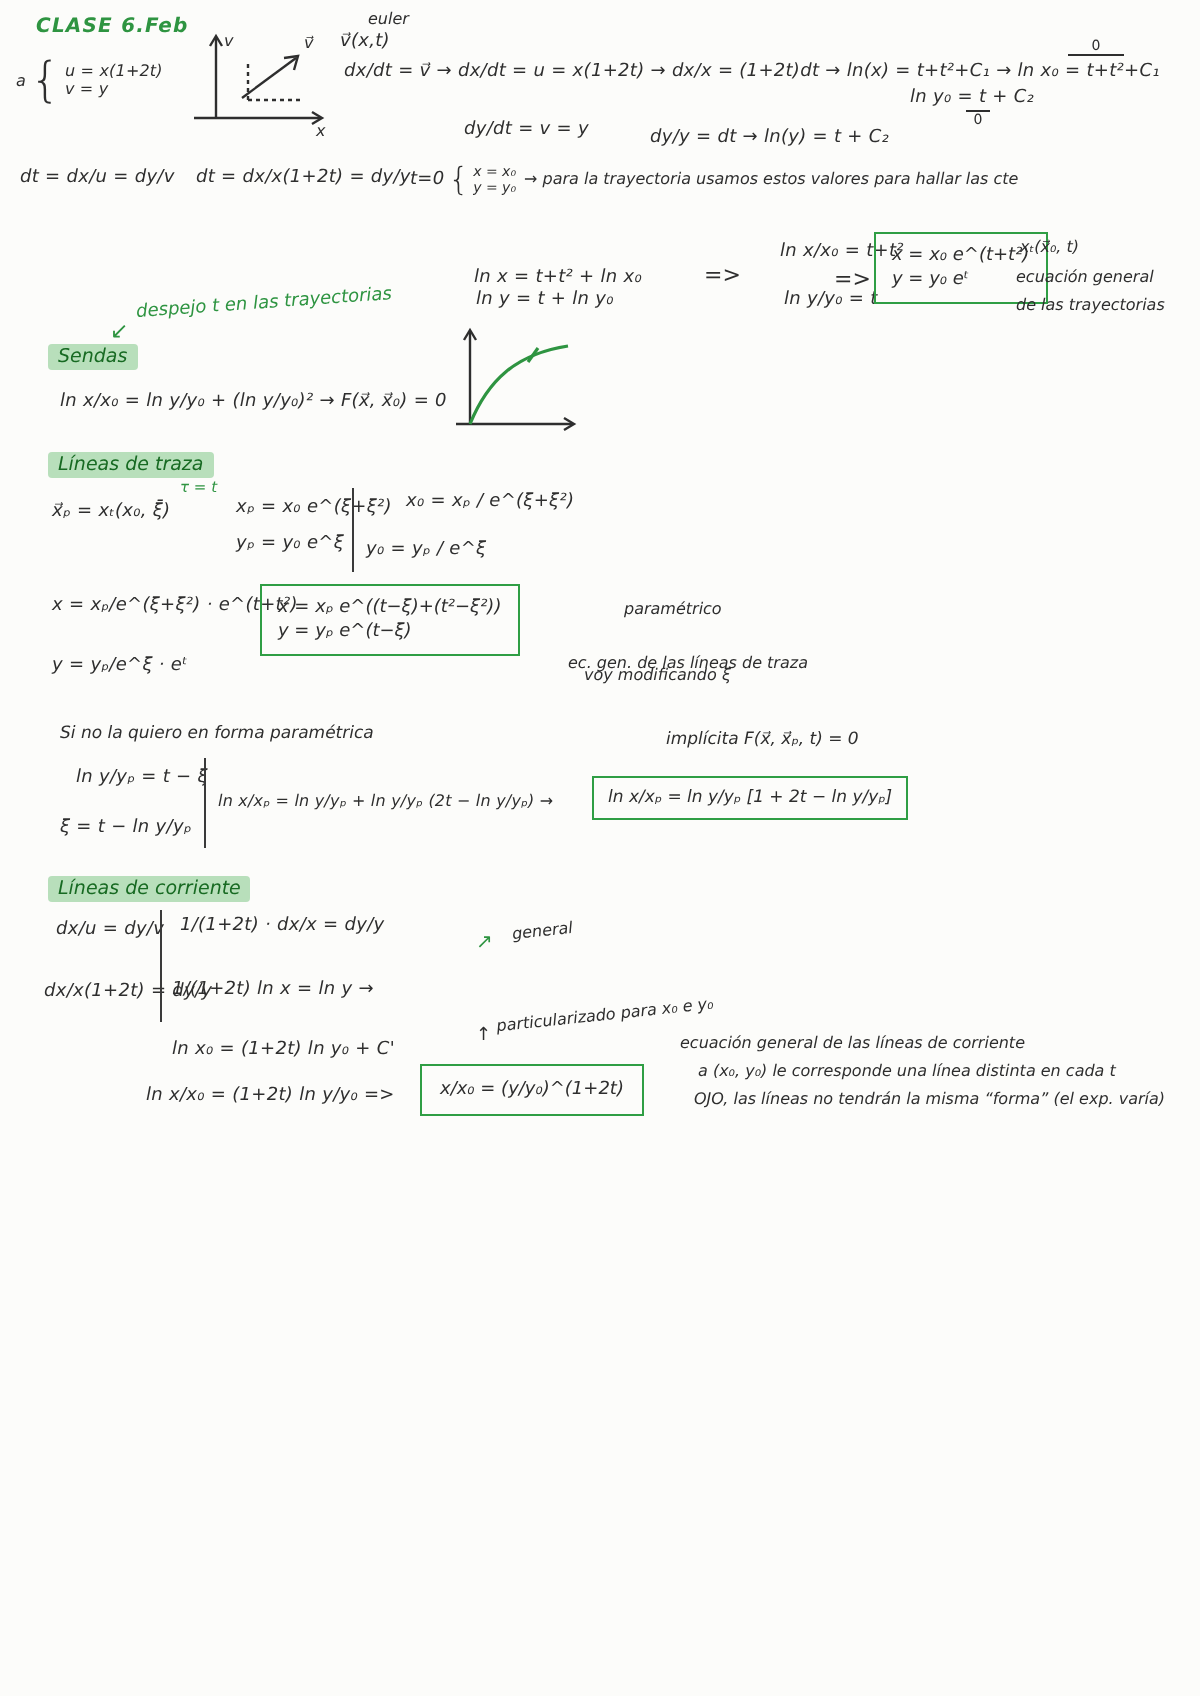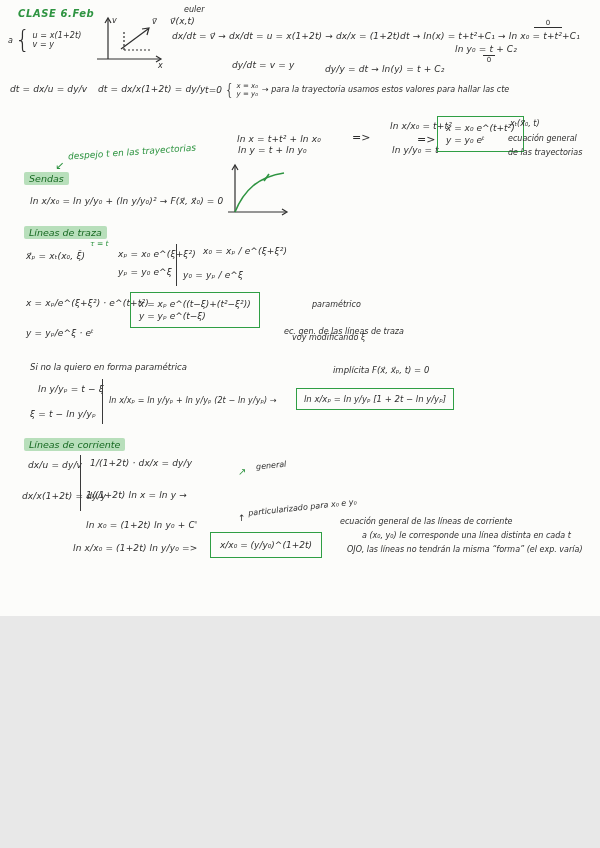--- a/index.html
+++ b/index.html
@@ -1,17 +1,17 @@
 <!DOCTYPE html>
 <html><head>
 <meta charset="utf-8">
 <style>
   html,body { margin:0; padding:0; background:#e8e8e8; }
   .page {
-    position:relative; width:600px; height:616px; margin:0 auto;
+    position:relative; width:600px; height:848px; margin:0 auto;
     background:#fcfcfa; overflow:hidden;
     font-family:"DejaVu Sans", sans-serif; color:#2e2e2e;
   }
   .abs { position:absolute; white-space:nowrap; }
   .eq { font-style:italic; font-size:9px; letter-spacing:0.15px; }
   .eq-sm { font-style:italic; font-size:8px; letter-spacing:0.1px; }
   .note { font-style:italic; font-size:8px; }
   .green { color:#2e9441; }
   .title { color:#2e9441; font-style:italic; font-size:10px; letter-spacing:0.6px; font-weight:bold; }
   .hl { background:rgba(128,199,134,0.55); color:#176a22; font-style:italic;
@@ -160,16 +160,16 @@
   <div class="abs eq" style="left:86px; top:520px;">ln x₀ = (1+2t) ln y₀ + C'</div>
   <div class="abs" style="left:238px; top:513px; font-size:9px;">↑</div>
   <div class="abs note rot-m6" style="left:248px; top:503px;">particularizado para x₀ e y₀</div>
 
   <div class="abs eq" style="left:73px; top:543px;">ln x/x₀ = (1+2t) ln y/y₀ =&gt;</div>
   <div class="abs gbox" style="left:210px; top:532px; padding:5px 9px;">
     <span class="line">x/x₀ = (y/y₀)^(1+2t)</span>
   </div>
 
   <div class="abs note" style="left:340px; top:517px;">ecuación general de las líneas de corriente</div>
-  <div class="abs note" style="left:362px; top:531px;">a (x₀, y₀) le corresponde una línea distinta en cada t</div>
+  <div class="abs note" style="left:349px; top:531px;">a (x₀, y₀) le corresponde una línea distinta en cada t</div>
   <div class="abs note" style="left:347px; top:545px;">OJO, las líneas no tendrán la misma “forma” (el exp. varía)</div>
 
 </div>
 
 </body></html>

